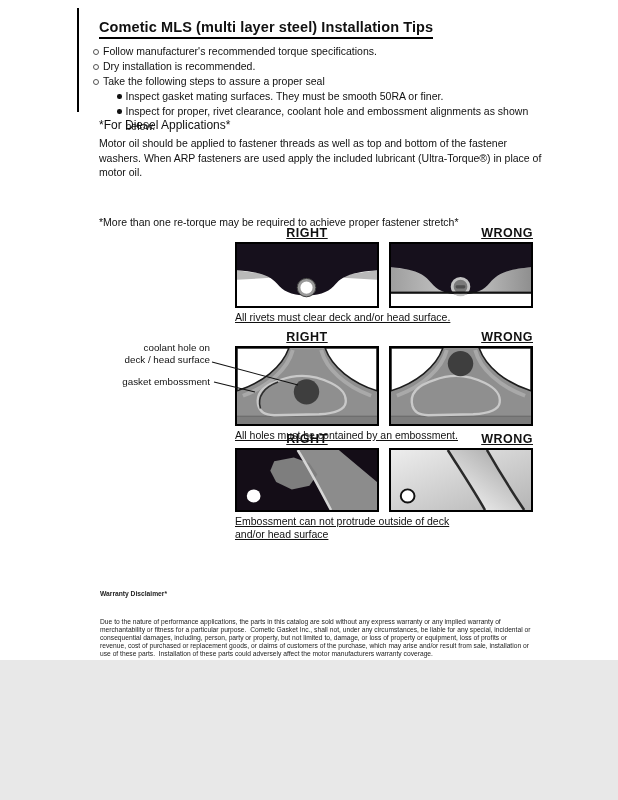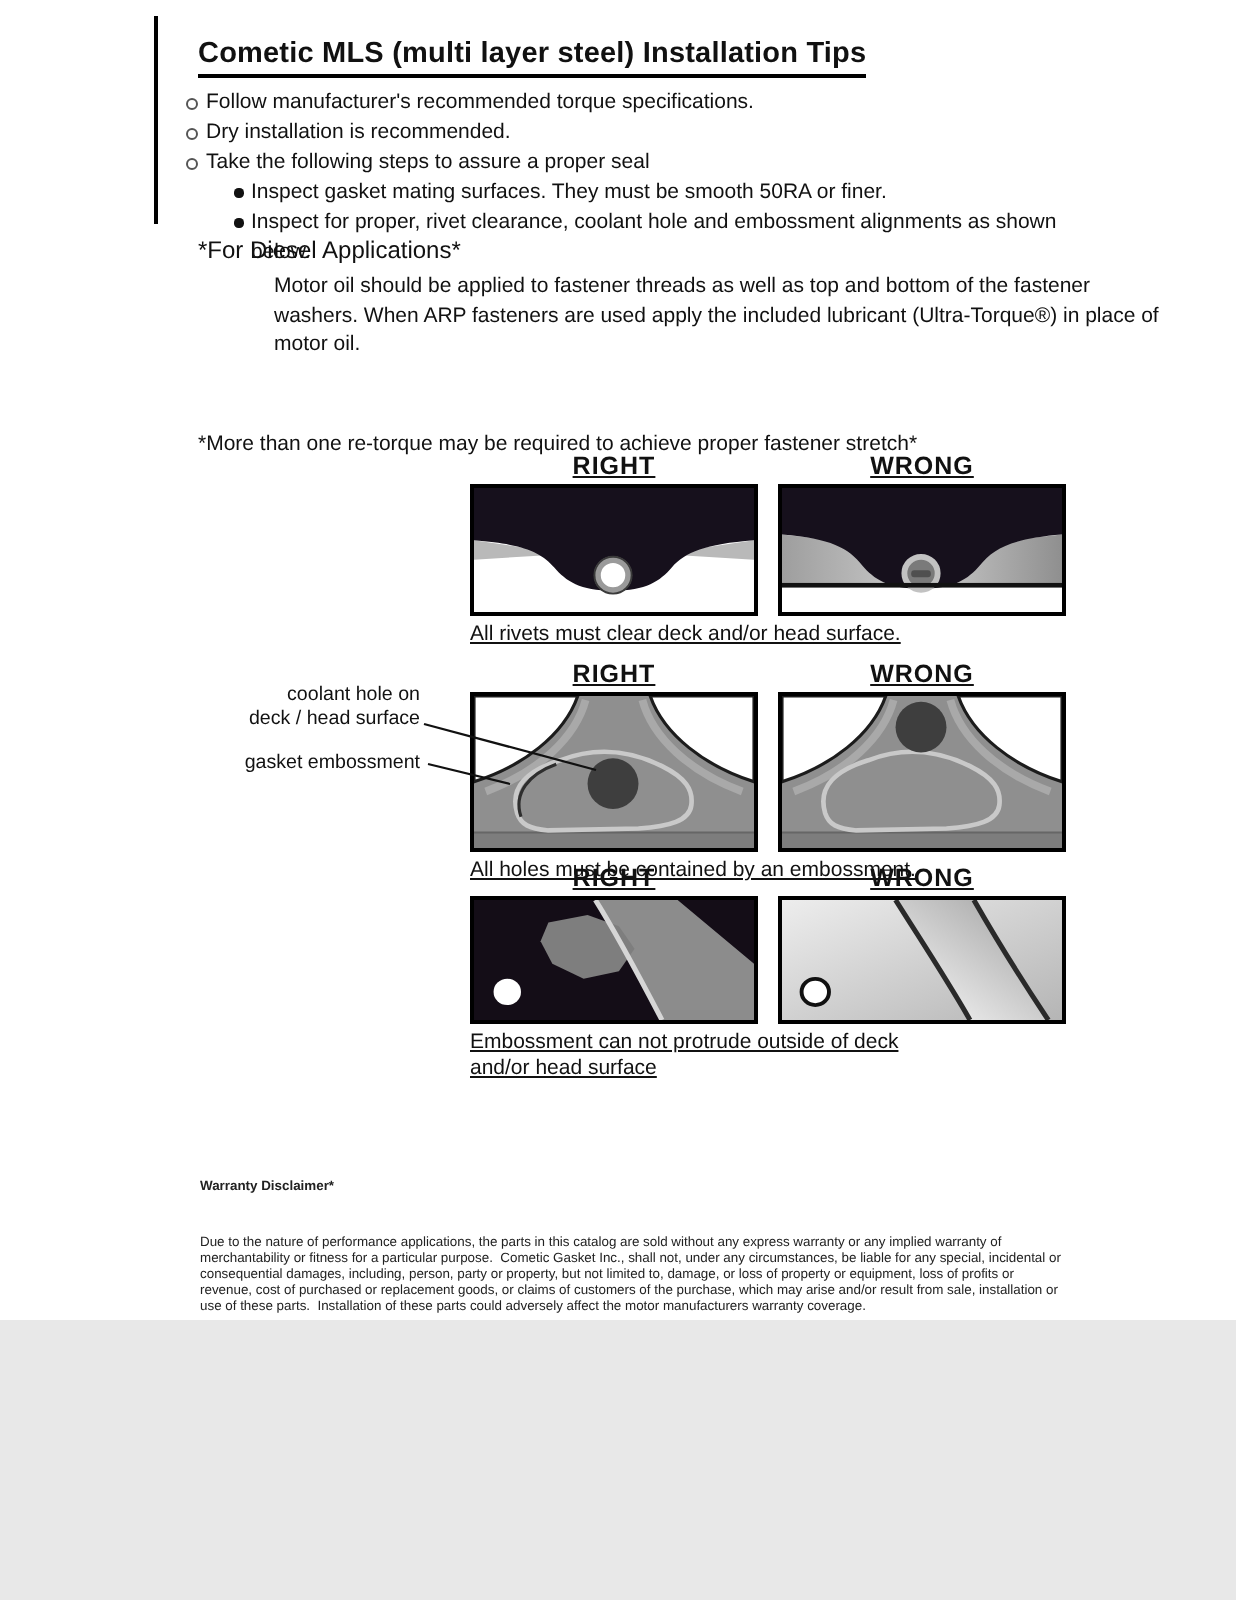--- a/index.html
+++ b/index.html
@@ -11,30 +11,30 @@
   .crop-mark{position:absolute;left:77px;top:8px;width:2px;height:104px;background:#000;}
   .title-wrap{position:absolute;left:99px;top:18px;}
   .doc-title{font-size:14.5px;font-weight:bold;border-bottom:2px solid #000;padding-bottom:2px;letter-spacing:.1px;}
   .bullets{position:absolute;left:93px;top:44px;width:450px;font-size:10.5px;line-height:15px;}
   .b-row{display:flex;align-items:flex-start;}
   .b-ring{flex:0 0 auto;width:4px;height:4px;border:1.2px solid #555;border-radius:50%;margin:4.5px 4px 0 0;}
   .sub{margin-left:24px;}
   .b-dot{flex:0 0 auto;width:4.5px;height:4.5px;background:#111;border-radius:50%;margin:5px 4px 0 0;}
   .sect-head{position:absolute;left:99px;top:118px;font-size:12px;font-weight:normal;}
   .para{position:absolute;left:99px;width:452px;font-size:10.5px;line-height:14.5px;}
-  .p1{top:136px;margin-left:38px;}
+  .p1{top:136px;}
   .p2{top:170px;}
   .p3{top:215px;}
   .diag-row{position:absolute;left:235px;width:300px;text-decoration:underline;}
   .r1{top:226px;}
   .r2{top:330px;}
   .r3{top:432px;}
   .label-line{display:flex;width:298px;}
   .diag-label{width:144px;text-align:center;font-size:12.5px;font-weight:600;letter-spacing:.5px;}
-  .diag-label.wl{margin-left:10px;}
+  .diag-label.wl{margin-left:10px;text-align:right;}
   .box-line{display:flex;margin-top:2px;}
   .diag-box{width:140px;border:2px solid #000;background:#fff;}
   .diag-box + .diag-box{margin-left:10px;}
   .diag-box svg{display:block;width:140px;}
   .h62 svg{height:62px;} .h76 svg{height:76px;} .h60 svg{height:60px;}
   .diag-caption{margin-top:3px;font-size:10.5px;line-height:12.5px;}
   .annos{position:absolute;left:100px;top:342px;width:110px;text-align:right;font-size:9.8px;line-height:11.5px;}
   .anno2{margin-top:11px;}
   .leader-svg{position:absolute;left:205px;top:340px;width:105px;height:62px;pointer-events:none;}
   .legal{position:absolute;left:100px;top:574px;width:432px;font-size:6.7px;line-height:7.8px;color:#222;white-space:pre-wrap;}

